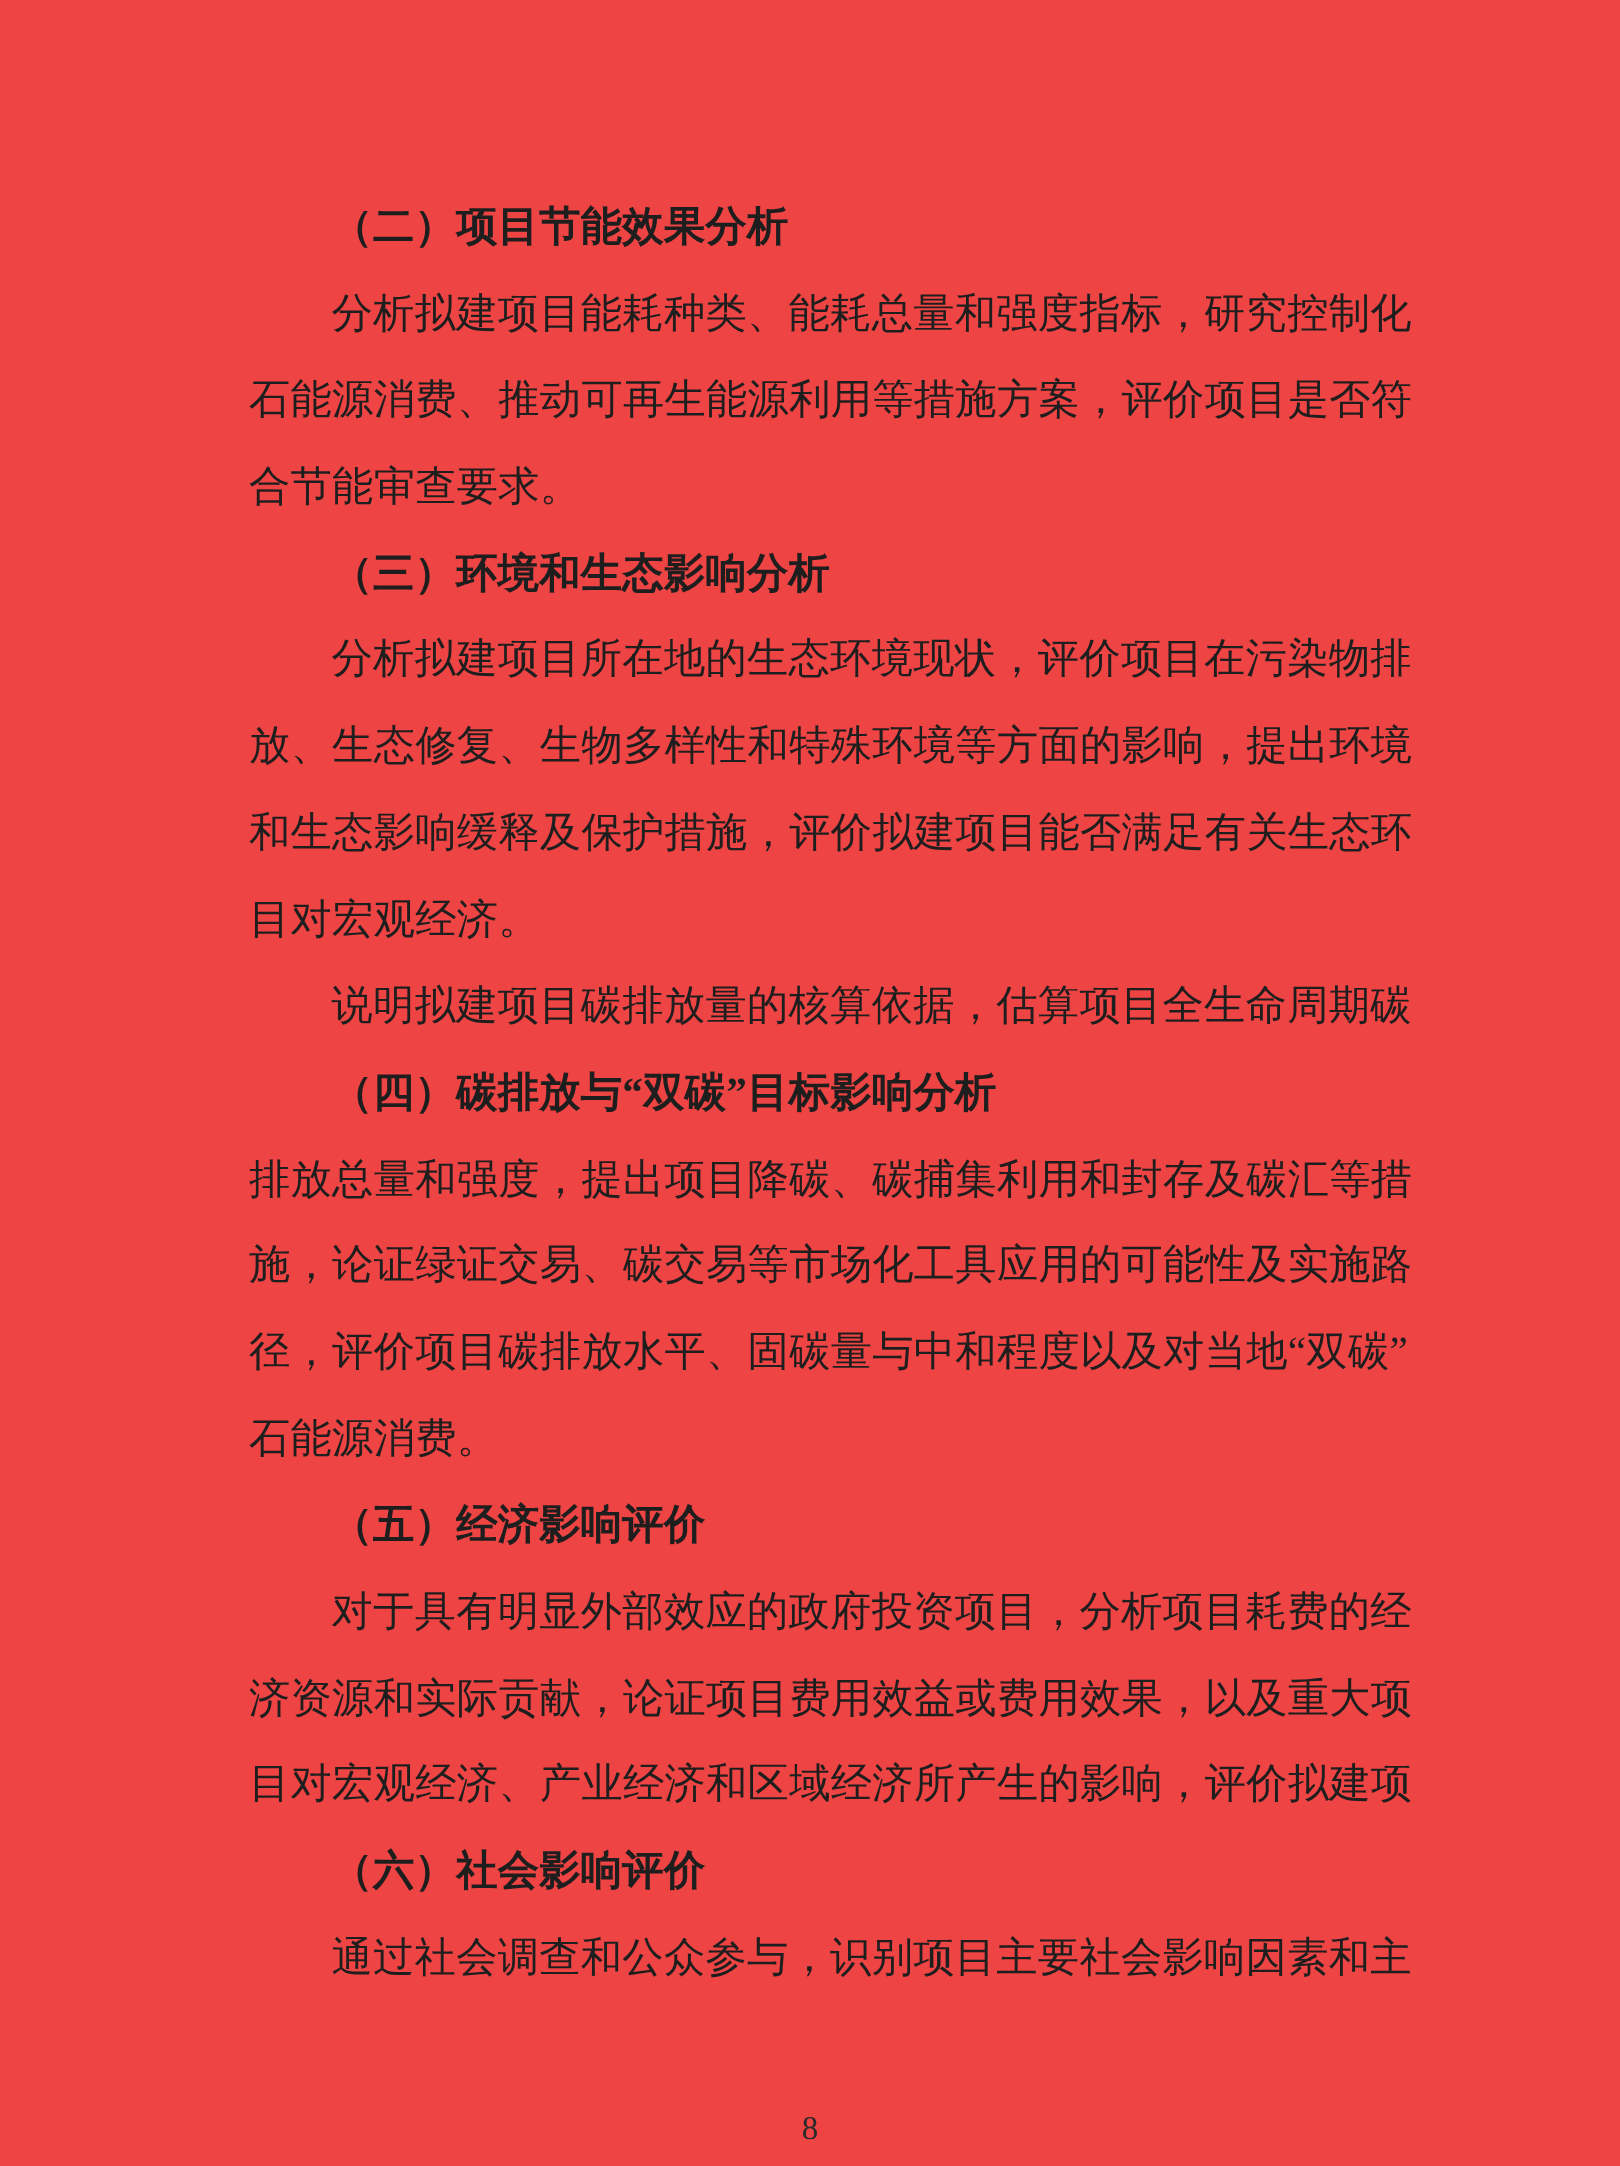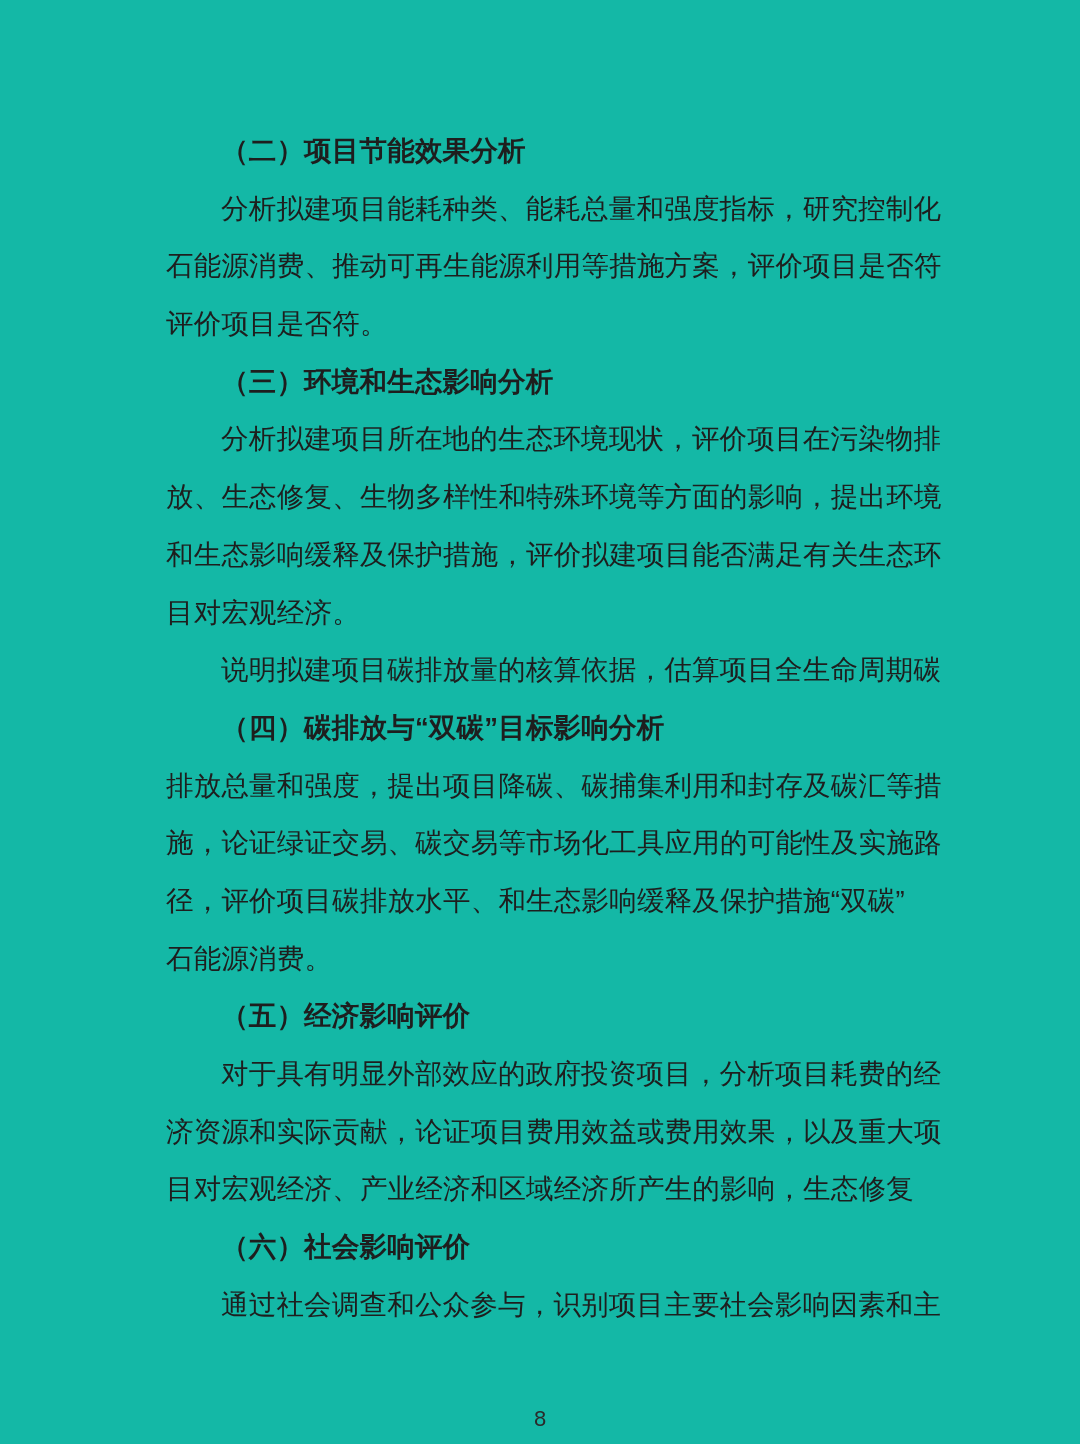--- a/index.html
+++ b/index.html
@@ -5,23 +5,23 @@
   * { margin: 0; padding: 0; box-sizing: border-box; }
   html, body {
     width: 1080px;
     height: 1444px;
     background: #ffffff;
   }
   .page {
     position: relative;
     width: 1080px;
     height: 1444px;
-    background: #14b8a6;
+    background: #ef4444;
     color: #1e1e1e;
-    font-family: Liberation Sans, sans-serif;
+    font-family: Liberation Serif, serif;
     overflow: hidden;
   }
   .content {
     position: absolute;
     left: 166px;
     top: 122px;
     width: 775px;
   }
   .line {
     height: 57.7px;
@@ -51,35 +51,35 @@
   }
 </style>
 </head>
 <body>
 
 <div class="page">
   <div class="content">
     <div class="line heading">（二）项目节能效果分析</div>
     <div class="line first">分析拟建项目能耗种类、能耗总量和强度指标，研究控制化</div>
     <div class="line cont">石能源消费、推动可再生能源利用等措施方案，评价项目是否符</div>
-    <div class="line cont">评价项目是否符。</div>
+    <div class="line cont">合节能审查要求。</div>
     <div class="line heading">（三）环境和生态影响分析</div>
     <div class="line first">分析拟建项目所在地的生态环境现状，评价项目在污染物排</div>
     <div class="line cont">放、生态修复、生物多样性和特殊环境等方面的影响，提出环境</div>
     <div class="line cont">和生态影响缓释及保护措施，评价拟建项目能否满足有关生态环</div>
     <div class="line cont">目对宏观经济。</div>
     <div class="line first">说明拟建项目碳排放量的核算依据，估算项目全生命周期碳</div>
     <div class="line heading">（四）碳排放与“双碳”目标影响分析</div>
     <div class="line cont">排放总量和强度，提出项目降碳、碳捕集利用和封存及碳汇等措</div>
     <div class="line cont">施，论证绿证交易、碳交易等市场化工具应用的可能性及实施路</div>
-    <div class="line cont">径，评价项目碳排放水平、和生态影响缓释及保护措施“双碳”</div>
+    <div class="line cont">径，评价项目碳排放水平、固碳量与中和程度以及对当地“双碳”</div>
     <div class="line cont">石能源消费。</div>
     <div class="line heading">（五）经济影响评价</div>
     <div class="line first">对于具有明显外部效应的政府投资项目，分析项目耗费的经</div>
     <div class="line cont">济资源和实际贡献，论证项目费用效益或费用效果，以及重大项</div>
-    <div class="line cont">目对宏观经济、产业经济和区域经济所产生的影响，生态修复</div>
+    <div class="line cont">目对宏观经济、产业经济和区域经济所产生的影响，评价拟建项</div>
     <div class="line heading">（六）社会影响评价</div>
     <div class="line first">通过社会调查和公众参与，识别项目主要社会影响因素和主</div>
   </div>
   <div class="footer">
     <span>8</span>
   </div>
 </div>
 
 </body></html>

